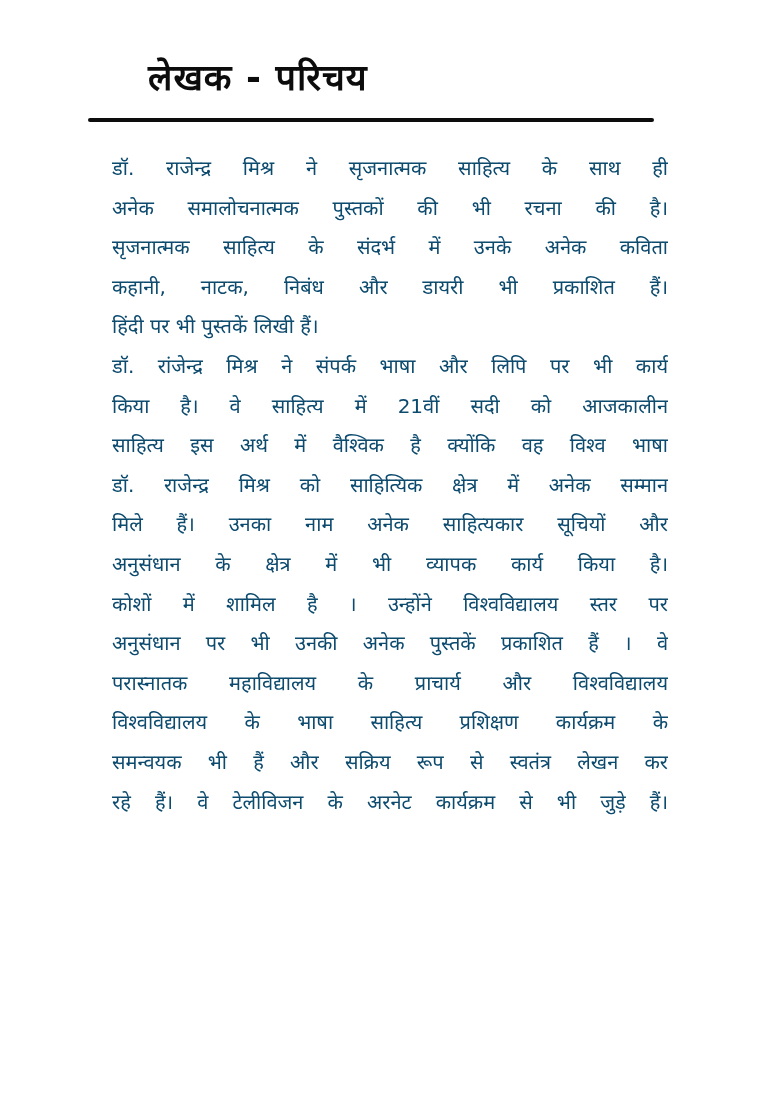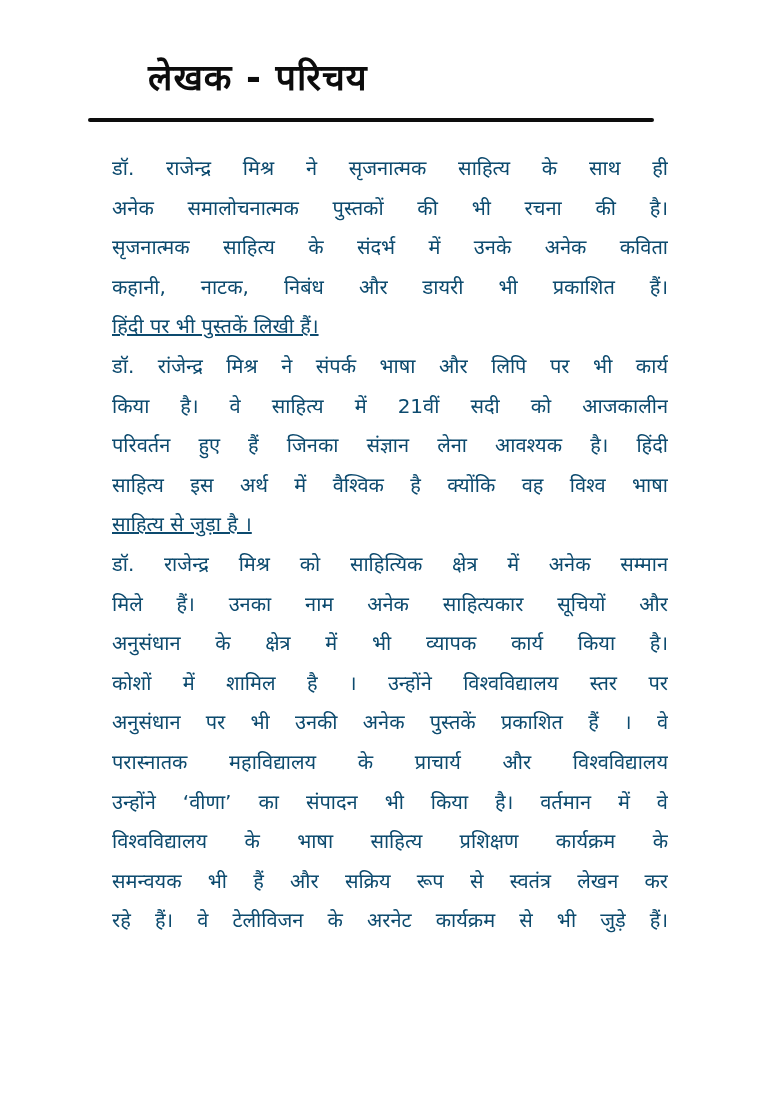--- a/index.html
+++ b/index.html
@@ -52,50 +52,46 @@
     font-size: 20px;
     color: #0c4a6e;
     text-align: justify;
     text-align-last: justify;
     overflow: hidden;
     white-space: nowrap;
   }
   .line.no-stretch {
     text-align: left;
     text-align-last: left;
-    text-decoration: underline;
   }
 </style>
 </head>
 <body>
 
 <div class="page">
   <div class="page-title">लेखक - परिचय</div>
   <div class="title-rule"></div>
   <div class="body-text">
       <div class="para">
         <div class="line">डॉ. राजेन्द्र मिश्र ने सृजनात्मक साहित्य के साथ ही</div>
         <div class="line">अनेक समालोचनात्मक पुस्तकों की भी रचना की है।</div>
         <div class="line">सृजनात्मक साहित्य के संदर्भ में उनके अनेक कविता</div>
         <div class="line">कहानी, नाटक, निबंध और डायरी भी प्रकाशित हैं।</div>
         <div class="line no-stretch">हिंदी पर भी पुस्तकें लिखी हैं।</div>
       </div>
       <div class="para">
         <div class="line">डॉ. रांजेन्द्र मिश्र ने संपर्क भाषा और लिपि पर भी कार्य</div>
         <div class="line">किया है। वे साहित्य में 21वीं सदी को आजकालीन</div>
-        <div class="line">परिवर्तन हुए हैं जिनका संज्ञान लेना आवश्यक है। हिंदी</div>
         <div class="line">साहित्य इस अर्थ में वैश्विक है क्योंकि वह विश्व भाषा</div>
-        <div class="line no-stretch">साहित्य से जुड़ा है ।</div>
       </div>
       <div class="para">
         <div class="line">डॉ. राजेन्द्र मिश्र को साहित्यिक क्षेत्र में अनेक सम्मान</div>
         <div class="line">मिले हैं। उनका नाम अनेक साहित्यकार सूचियों और</div>
         <div class="line">अनुसंधान के क्षेत्र में भी व्यापक कार्य किया है।</div>
         <div class="line">कोशों में शामिल है । उन्होंने विश्वविद्यालय स्तर पर</div>
         <div class="line">अनुसंधान पर भी उनकी अनेक पुस्तकें प्रकाशित हैं । वे</div>
         <div class="line">परास्नातक महाविद्यालय के प्राचार्य और विश्वविद्यालय</div>
-        <div class="line">उन्होंने ‘वीणा’ का संपादन भी किया है। वर्तमान में वे</div>
         <div class="line">विश्वविद्यालय के भाषा साहित्य प्रशिक्षण कार्यक्रम के</div>
         <div class="line">समन्वयक भी हैं और सक्रिय रूप से स्वतंत्र लेखन कर</div>
         <div class="line">रहे हैं। वे टेलीविजन के अरनेट कार्यक्रम से भी जुड़े हैं।</div>
       </div>
     </div>
 </div>
 
 </body></html>

